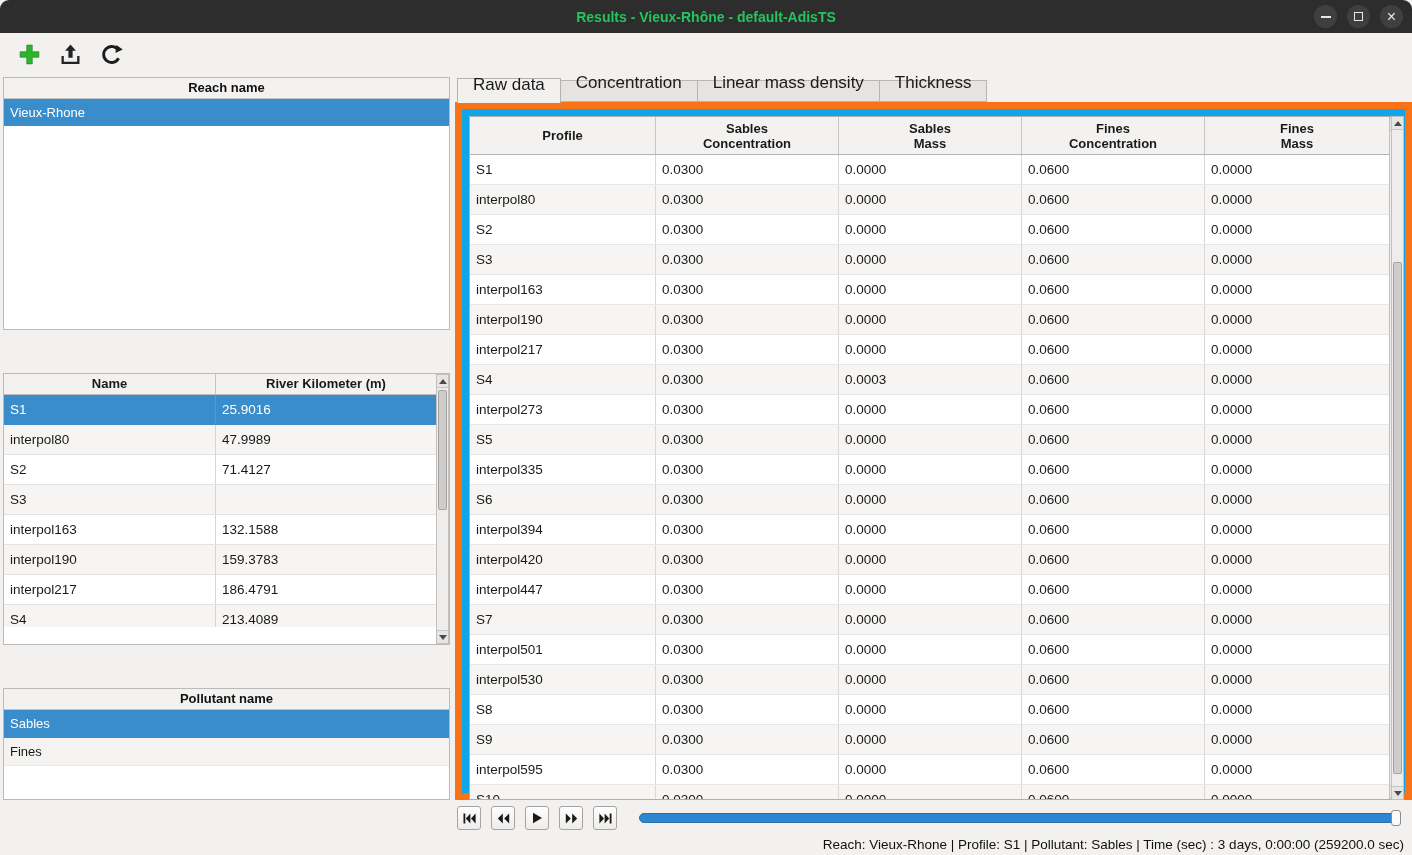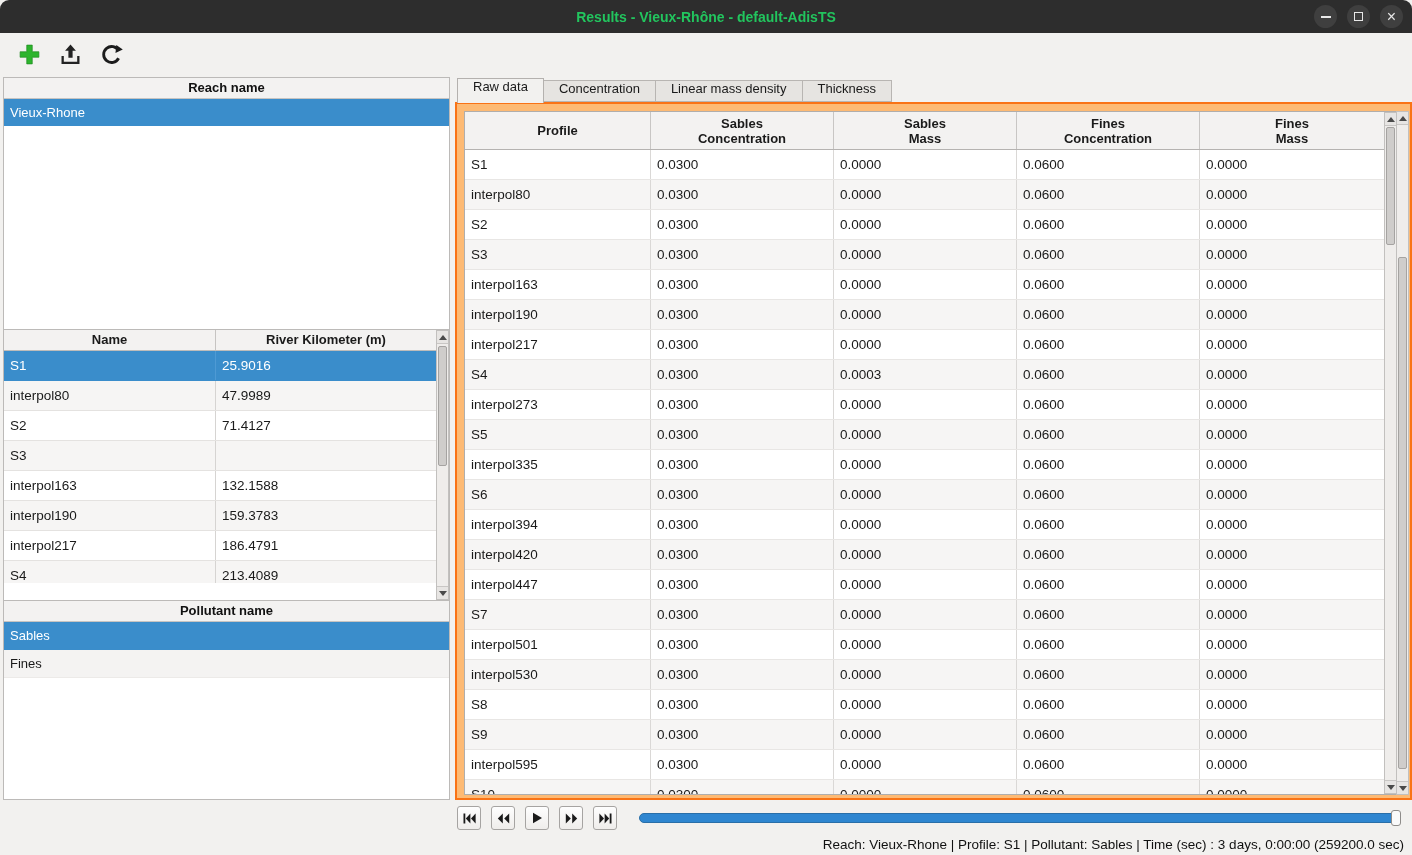--- a/index.html
+++ b/index.html
@@ -22,21 +22,21 @@
   .titlebar .title{color:#22c55e;font-weight:bold;font-size:14px;}
   .win-controls{position:absolute;right:9px;top:5px;display:flex;gap:10px;}
   .win-btn{width:23px;height:23px;border-radius:50%;background:#3f3f3f;display:flex;align-items:center;justify-content:center;cursor:pointer;}
   .min-glyph{width:10px;height:2px;background:#e8e8e8;}
   .max-glyph{width:9px;height:9px;border:1.5px solid #e8e8e8;}
   .close-glyph{color:#e8e8e8;font-size:16px;line-height:16px;}
   
   .toolbar{position:absolute;top:33px;left:0;right:0;height:43px;display:flex;align-items:center;gap:11px;padding-left:14px;}
   .tool-btn{width:30px;height:30px;display:flex;align-items:center;justify-content:center;background:transparent;border:none;cursor:pointer;}
   
-  .left-panel{position:absolute;left:3px;top:77px;width:447px;height:723px;display:flex;flex-direction:column;}
+  .left-panel{position:absolute;left:3px;top:77px;width:447px;height:723px;display:flex;flex-direction:column;gap:44px;}
   .section{border:1px solid #bcbab8;background:#ffffff;overflow:hidden;position:relative;}
   .reach-section{height:253px;}
   .profiles-section{height:272px;margin-top:-1px;}
   .pollutant-section{flex:1;margin-top:-1px;}
   .section-header{height:21px;background:#f3f2f1;border-bottom:1px solid #c6c4c2;
     font-weight:bold;text-align:center;line-height:20px;font-size:13px;color:#111;}
   .list{background:#0ea5e9;}
   .list-item{height:27px;display:flex;align-items:center;padding-left:6px;border-bottom:1px solid #eceae8;}
   .pollutant-list .list-item{height:28px;}
   .list-item:nth-of-type(even){background:#f4f3f2;}
@@ -66,25 +66,25 @@
   .sb-thumb{position:absolute;left:1px;right:1px;background:#cfcdcb;border:1px solid #a5a3a1;border-radius:2px;cursor:pointer;}
   .profiles-sb{top:0;right:0;bottom:0;}
   .profiles-sb .sb-thumb{top:2px;height:120px;}
   .table-sb{top:0;right:0;bottom:0;}
   .table-sb .sb-thumb{top:1px;height:118px;}
   .outer-sb{top:7px;right:1px;height:684px;}
   .outer-sb .sb-thumb{top:132px;height:512px;}
   
   .right-panel{position:absolute;left:455px;top:77px;width:957px;height:723px;}
   .tabbar{height:25px;display:flex;align-items:flex-end;padding-left:2px;position:relative;z-index:2;}
-  .tab{height:22px;display:flex;align-items:flex-start;padding:0 15px;background:#e6e4e1;
-    border:1px solid #b8b5b2;margin-left:-1px;font-size:13px;cursor:pointer;white-space:nowrap;}
+  .tab{height:22px;display:flex;align-items:flex-end;padding:8px 15px;background:#e6e4e1;
+    border:1px solid #b8b5b2;margin-left:-1px;font-size:17px;cursor:pointer;white-space:nowrap;}
   .tab:first-of-type{margin-left:0;}
   .tab.active{height:25px;background:#f2f1ef;border:1px solid #b4b1ae;border-bottom:none;margin-bottom:-1px;z-index:5;position:relative;}
-  .pane{position:absolute;top:25px;left:0;right:0;bottom:0;border:2px solid #f97316;background:#fdba74;}
+  .pane{position:absolute;top:25px;left:0;right:0;bottom:0;border:7px solid #f97316;background:#0ea5e9;}
   
   .table-frame{position:absolute;left:7px;top:7px;width:934px;height:684px;background:#ffffff;border:1px solid #b0aeac;overflow:hidden;}
   .thead{display:flex;height:38px;background:#f3f2f1;border-bottom:1px solid #b5b3b1;margin-right:13px;}
   .th{display:flex;flex-direction:column;align-items:center;justify-content:center;
     font-weight:bold;font-size:13px;line-height:15px;border-right:1px solid #c8c6c4;}
   .th:nth-of-type(1){width:186px;}
   .th:nth-of-type(2),.th:nth-of-type(3),.th:nth-of-type(4){width:183px;}
   .th:nth-of-type(5){flex:1;border-right:none;}
   .tbody{height:644px;overflow:hidden;margin-right:13px;}
   .trow{display:flex;height:30px;background:#fff;border-bottom:1px solid #e8e6e4;}

